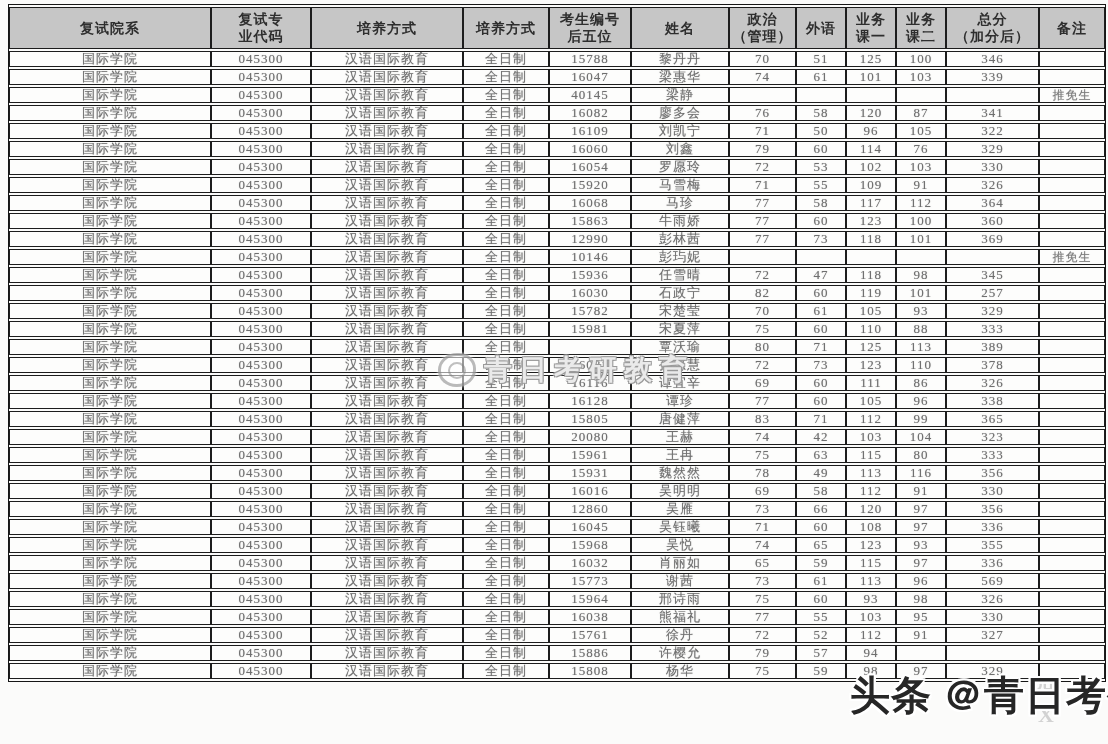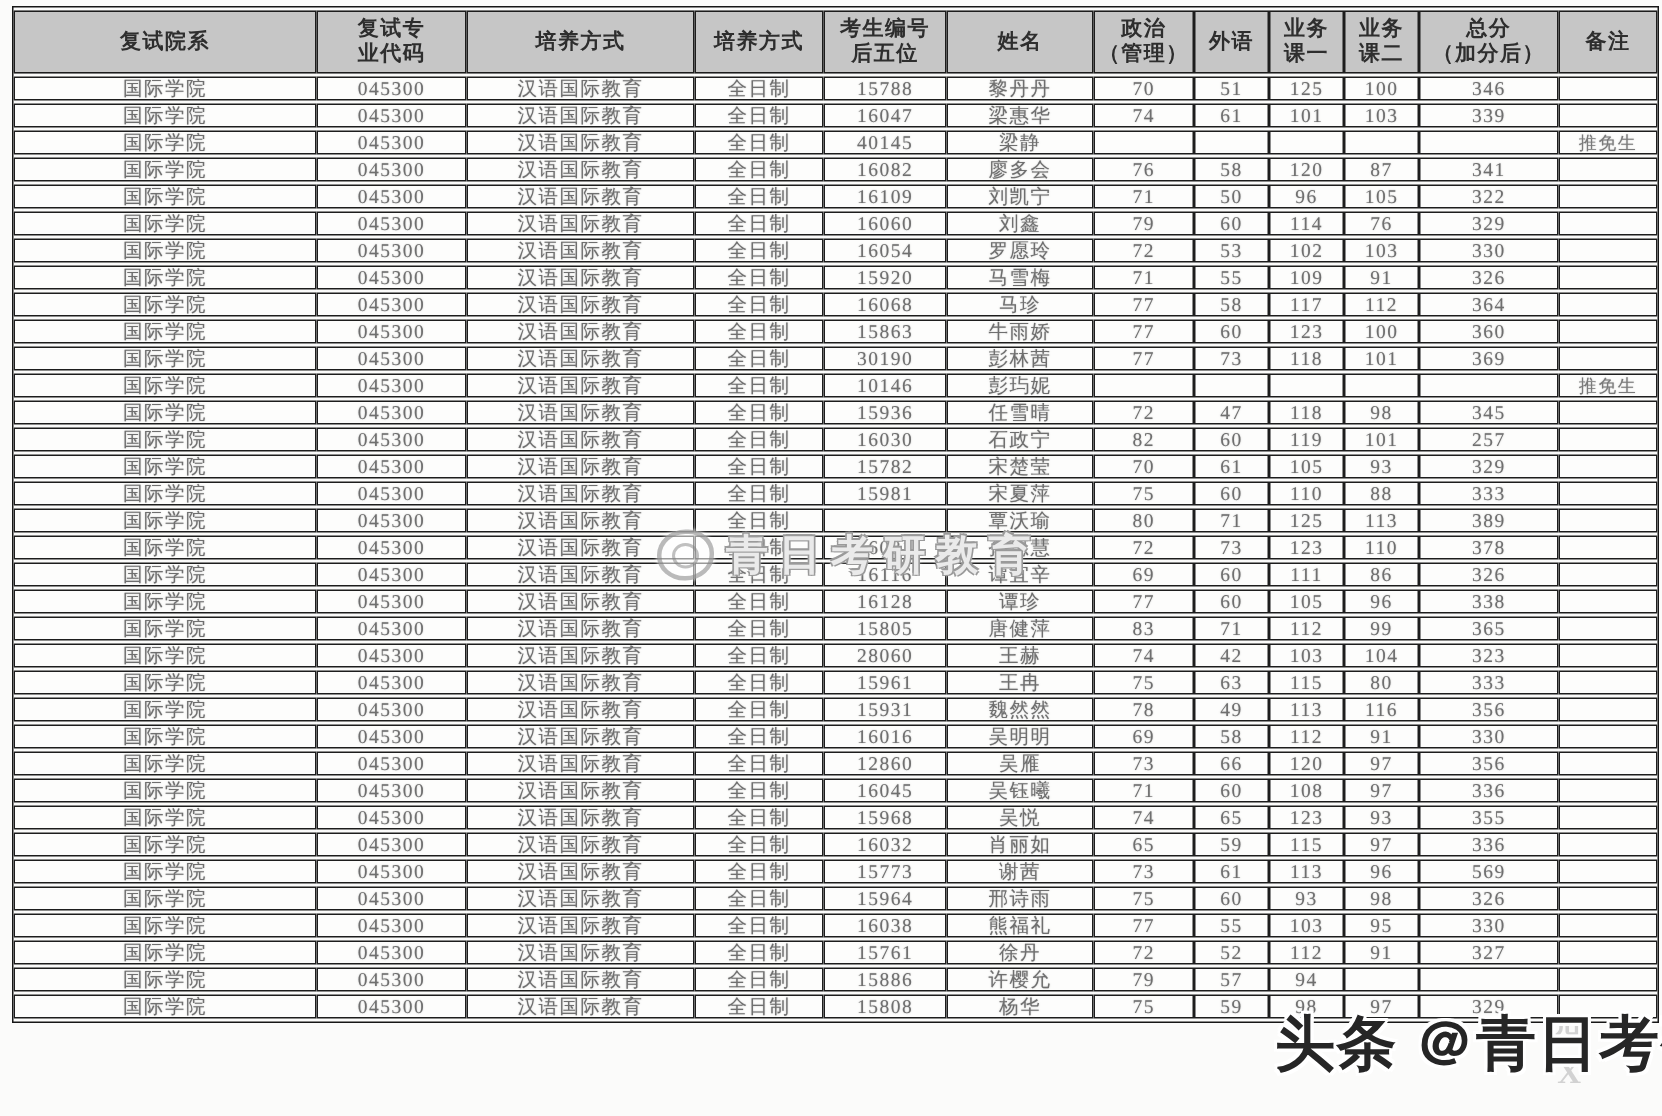--- a/index.html
+++ b/index.html
@@ -298,21 +298,21 @@
             <td>123</td>
             <td>100</td>
             <td>360</td>
             <td class="remark"></td>
           </tr>
           <tr>
             <td>国际学院</td>
             <td>045300</td>
             <td>汉语国际教育</td>
             <td>全日制</td>
-            <td>30190</td>
+            <td>12990</td>
             <td>彭林茜</td>
             <td>77</td>
             <td>73</td>
             <td>118</td>
             <td>101</td>
             <td>369</td>
             <td class="remark"></td>
           </tr>
           <tr>
             <td>国际学院</td>
@@ -452,21 +452,21 @@
             <td>112</td>
             <td>99</td>
             <td>365</td>
             <td class="remark"></td>
           </tr>
           <tr>
             <td>国际学院</td>
             <td>045300</td>
             <td>汉语国际教育</td>
             <td>全日制</td>
-            <td>28060</td>
+            <td>20080</td>
             <td>王赫</td>
             <td>74</td>
             <td>42</td>
             <td>103</td>
             <td>104</td>
             <td>323</td>
             <td class="remark"></td>
           </tr>
           <tr>
             <td>国际学院</td>

